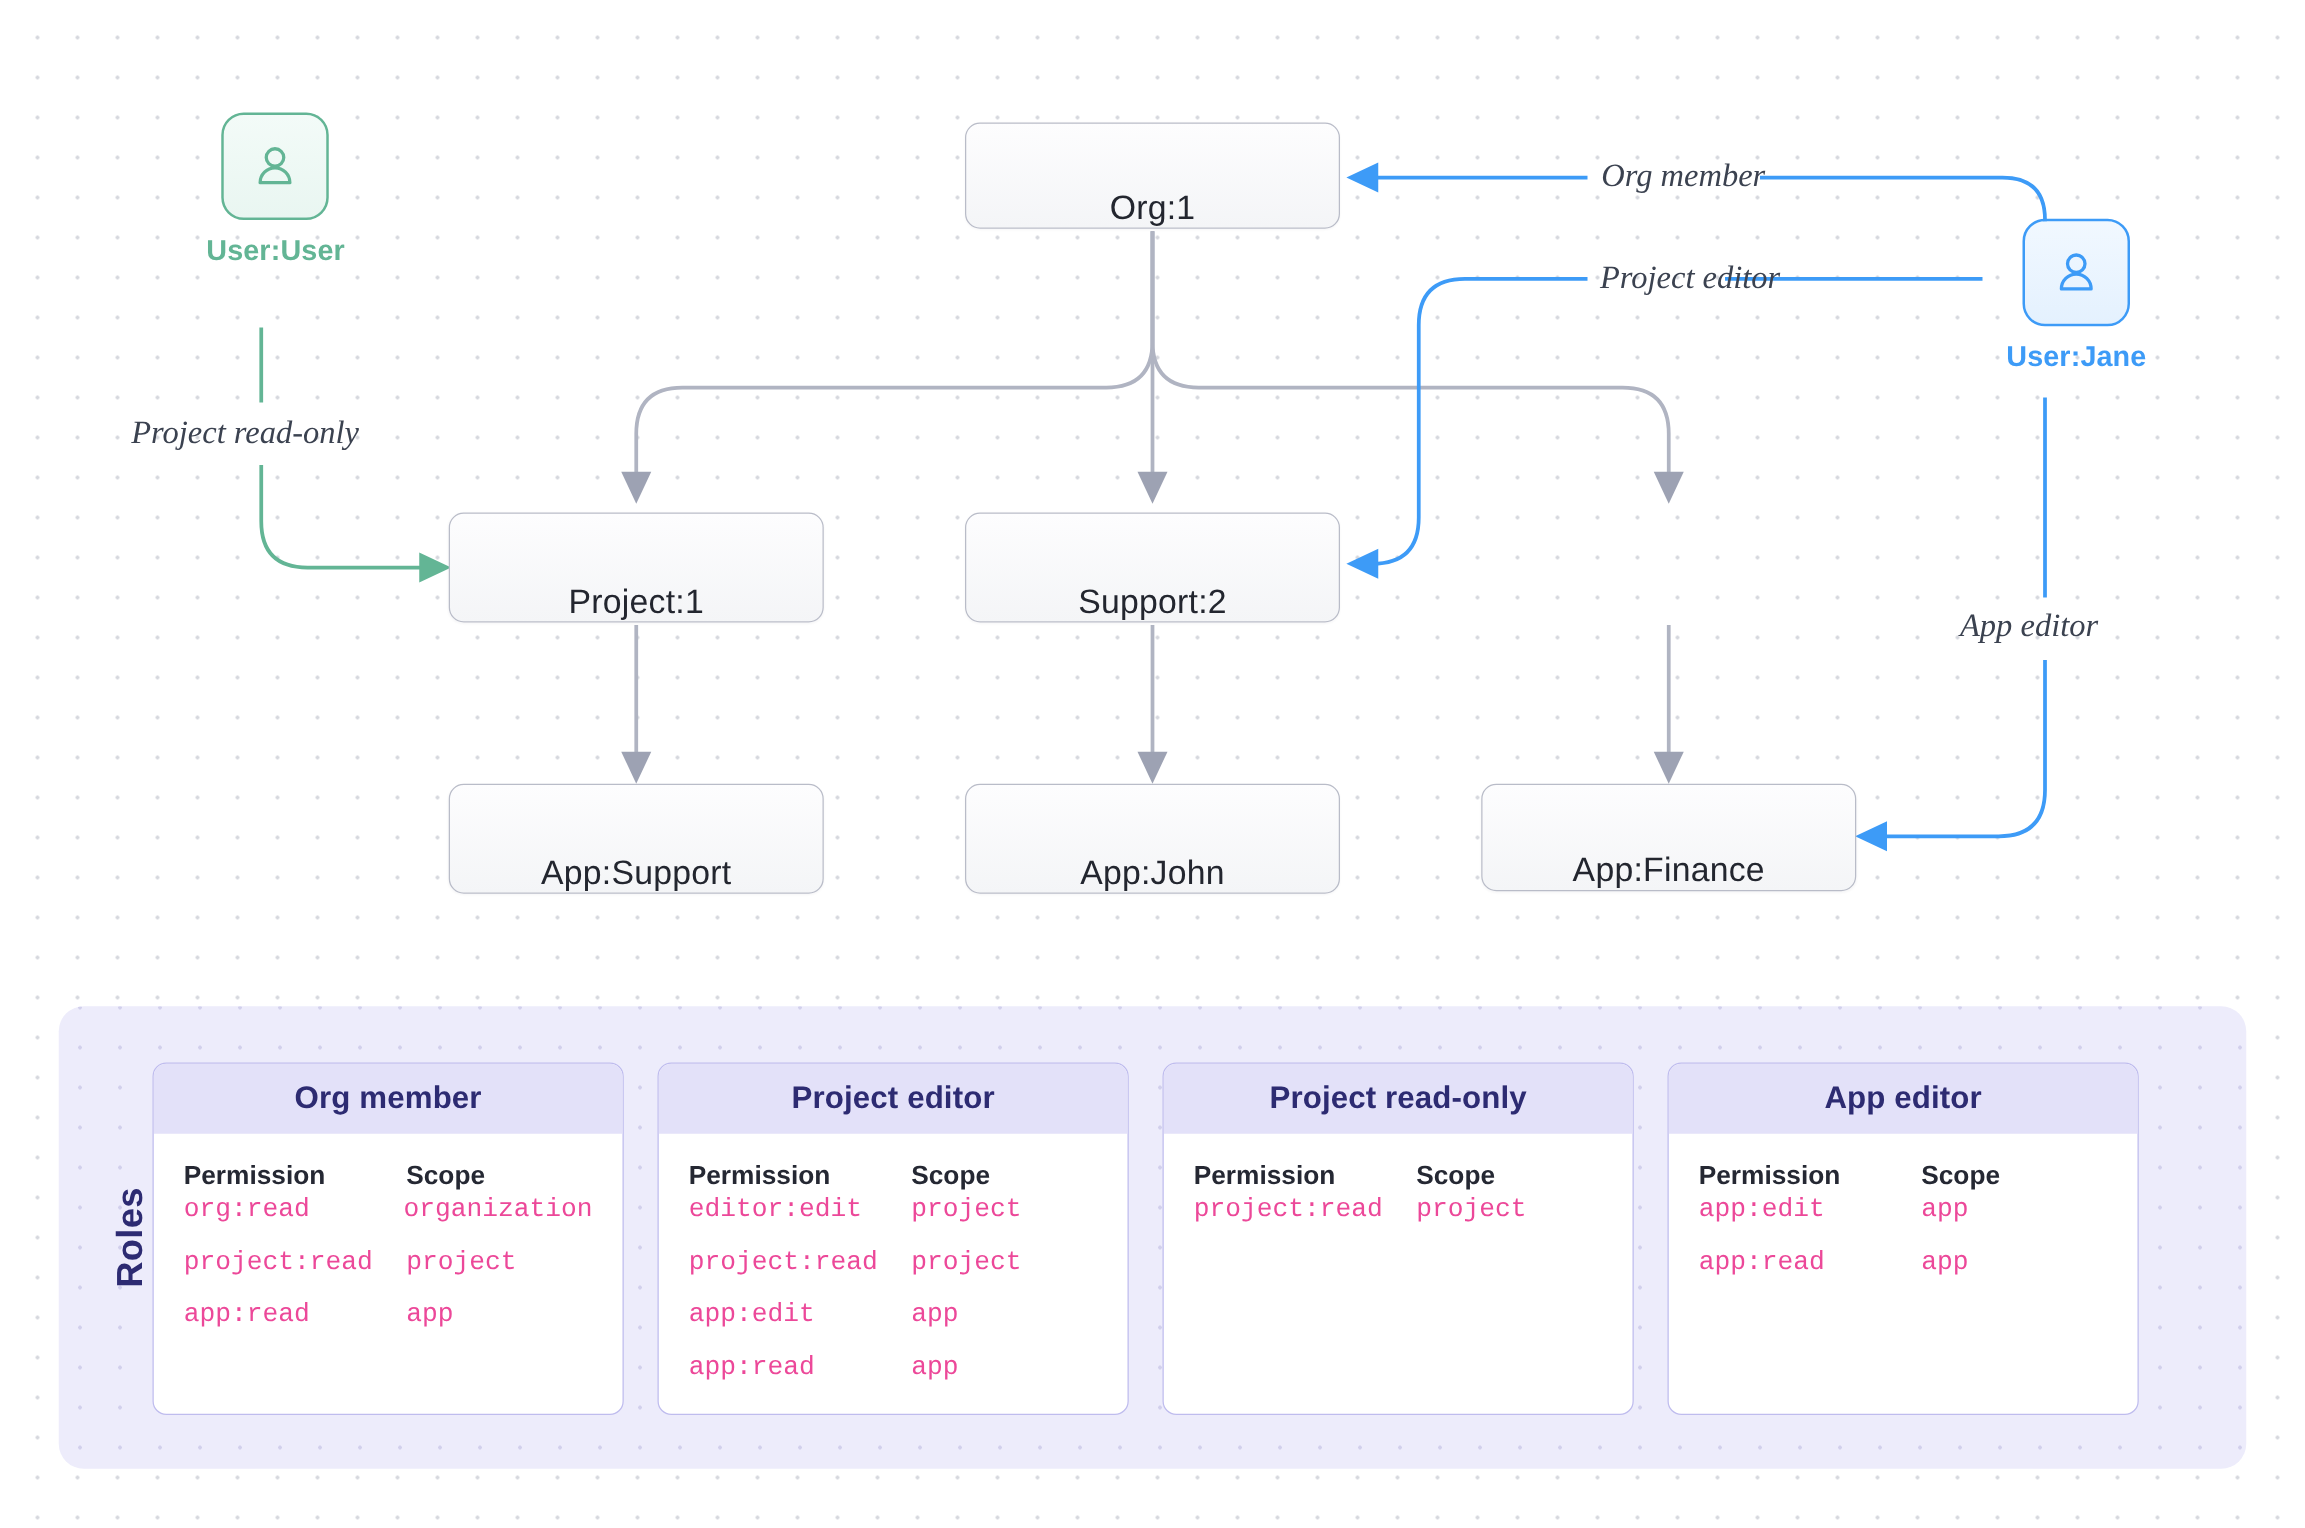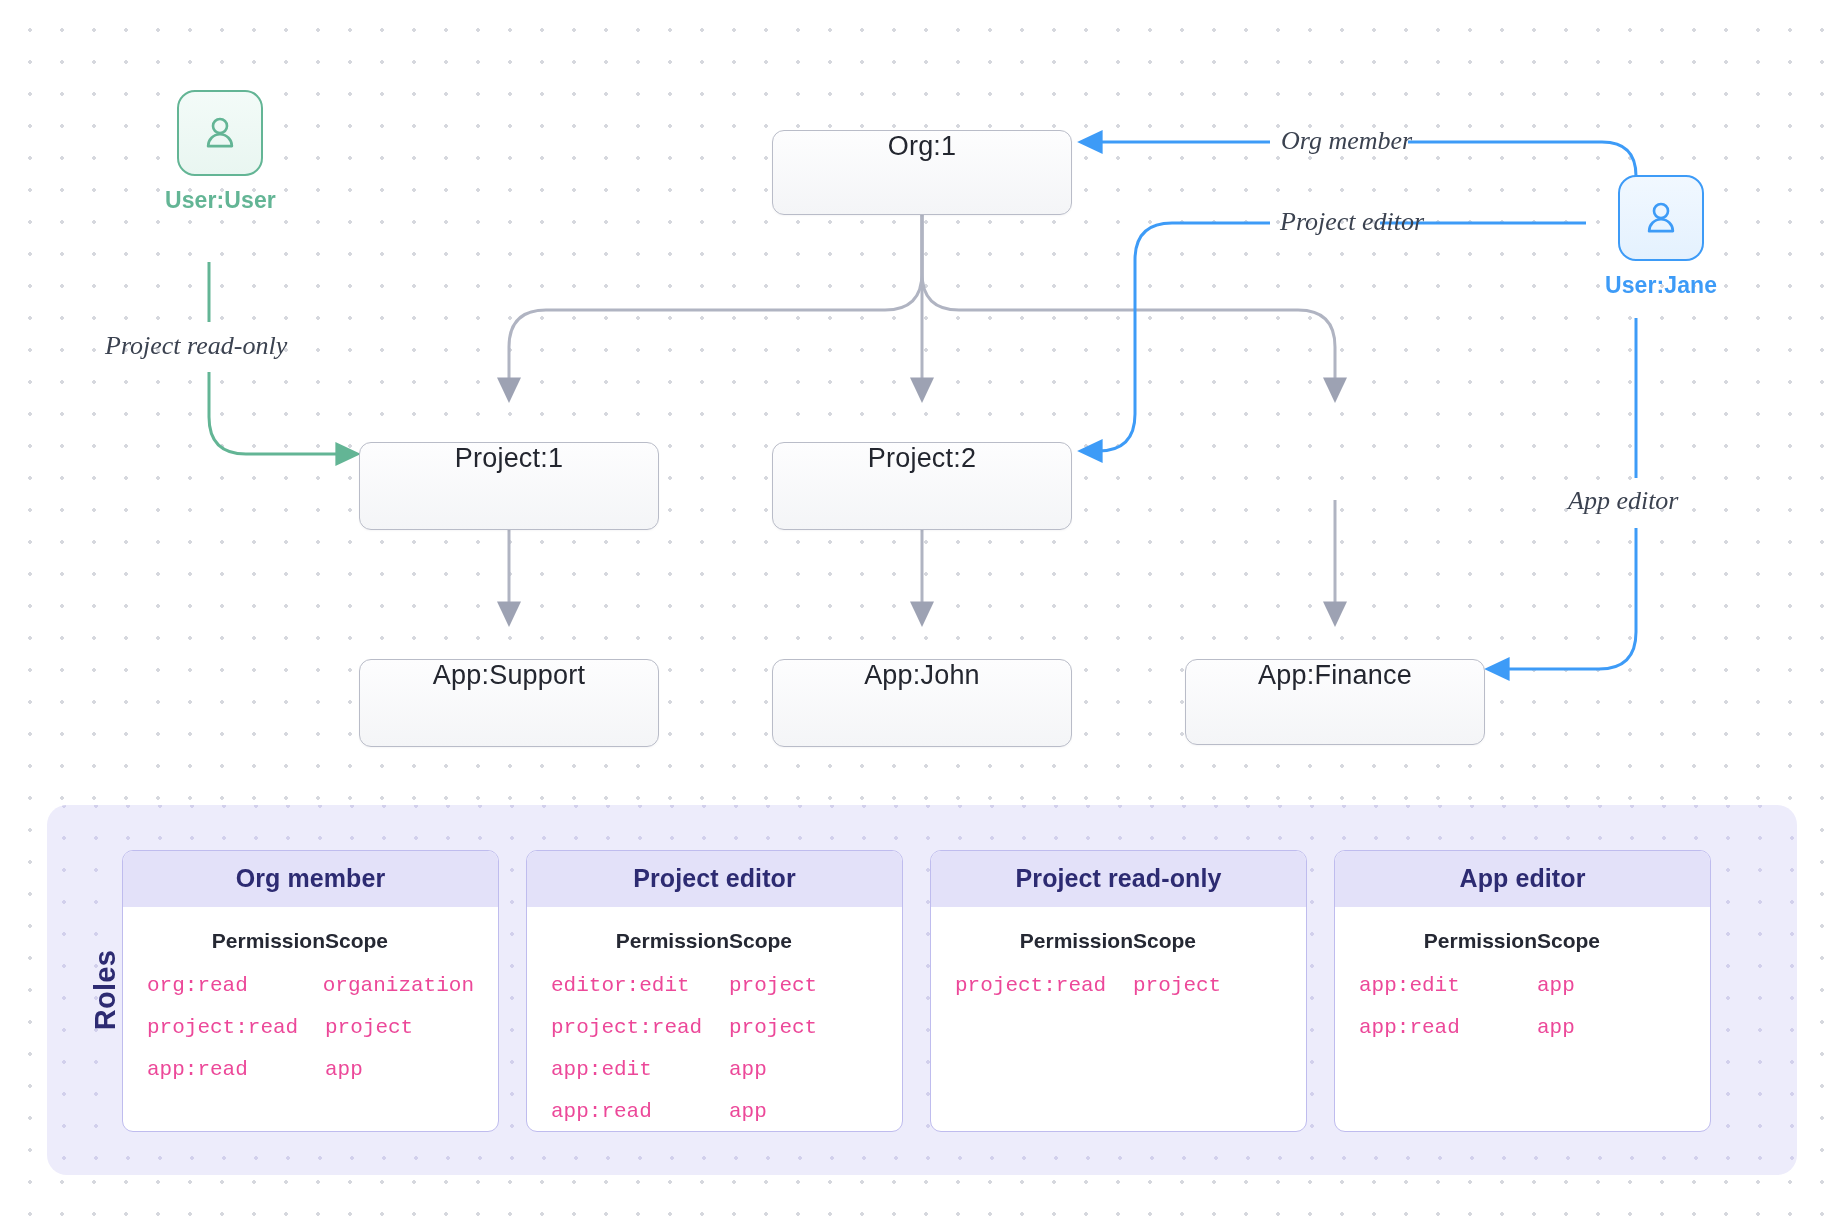--- a/index.html
+++ b/index.html
@@ -16,29 +16,28 @@
     background-image:radial-gradient(#d6d8de 1.6px, transparent 1.7px);
     background-size:32px 32px;
     background-position:14px 14px;
     pointer-events:none;
   }
 
   
   .node{
     position:absolute;
     box-sizing:border-box;
-    display:flex;align-items:flex-start;justify-content:center;
+    display:flex;align-items:flex-end;justify-content:center;
     background:linear-gradient(180deg,#fdfdfe 0%,#f4f5f7 100%);
     border:1.6px solid #b9bcc8;
     border-radius:12px;
     color:#23262f;
     font-size:27px;
     letter-spacing:.2px;
     box-shadow:0 1px 2px rgba(30,35,60,.04);
-    margin-top:32px;
   }
 
   
   .userwrap{position:absolute;display:flex;flex-direction:column;align-items:center;}
   .userbox{
     box-sizing:border-box;
     width:86px;height:86px;border-radius:18px;
     display:flex;align-items:center;justify-content:center;
   }
   .userbox.green{border:2px solid #63b595;background:linear-gradient(180deg,#f3fbf8 0%,#e9f6f1 100%);}
@@ -96,21 +95,21 @@
   .role-head{
     background:#e3e1f9;
     text-align:center;
     padding:13px 0 14px;
     font-size:25px;font-weight:bold;color:#2d2b72;
     letter-spacing:.1px;
   }
   .role-body{padding:22px 24px 0 24px;flex:1;}
   .role-row{display:flex;}
   .role-row .c1{width:178px;}
-  .role-hdr{font-size:21px;font-weight:bold;color:#252833;margin-bottom:22px;text-align:right;}
+  .role-hdr{font-size:21px;font-weight:bold;color:#252833;margin-bottom:5px;}
   .role-cell{
     font-family:"Liberation Mono",monospace;
     font-size:21px;color:#ec4899;
     line-height:1;
     padding-bottom:21px;
   }
 
   svg.edges{position:absolute;left:0;top:0;width:1844px;height:1222px;pointer-events:none;}
 </style>
 </head>
@@ -162,21 +161,21 @@
 
   <div class="node" style="left:772px;top:98px;width:300px;height:85px;">
     <span>Org:1</span>
   </div>
 
   <div class="node" style="left:359px;top:410px;width:300px;height:88px;">
     <span>Project:1</span>
   </div>
 
   <div class="node" style="left:772px;top:410px;width:300px;height:88px;">
-    <span>Project:2</span>
+    <span>Support:2</span>
   </div>
 
 
   <div class="node" style="left:359px;top:627px;width:300px;height:88px;">
     <span>App:Support</span>
   </div>
 
   <div class="node" style="left:772px;top:627px;width:300px;height:88px;">
     <span>App:John</span>
   </div>

